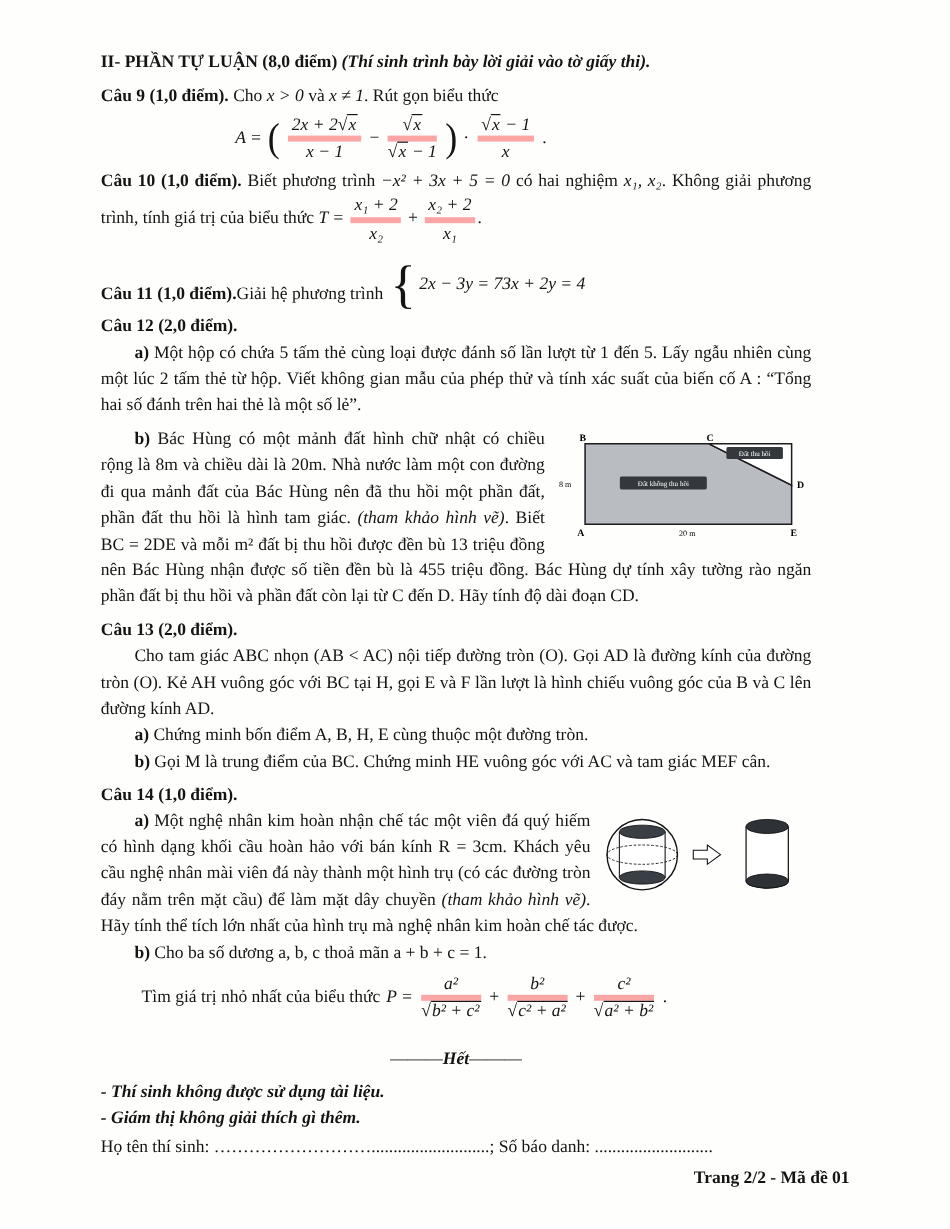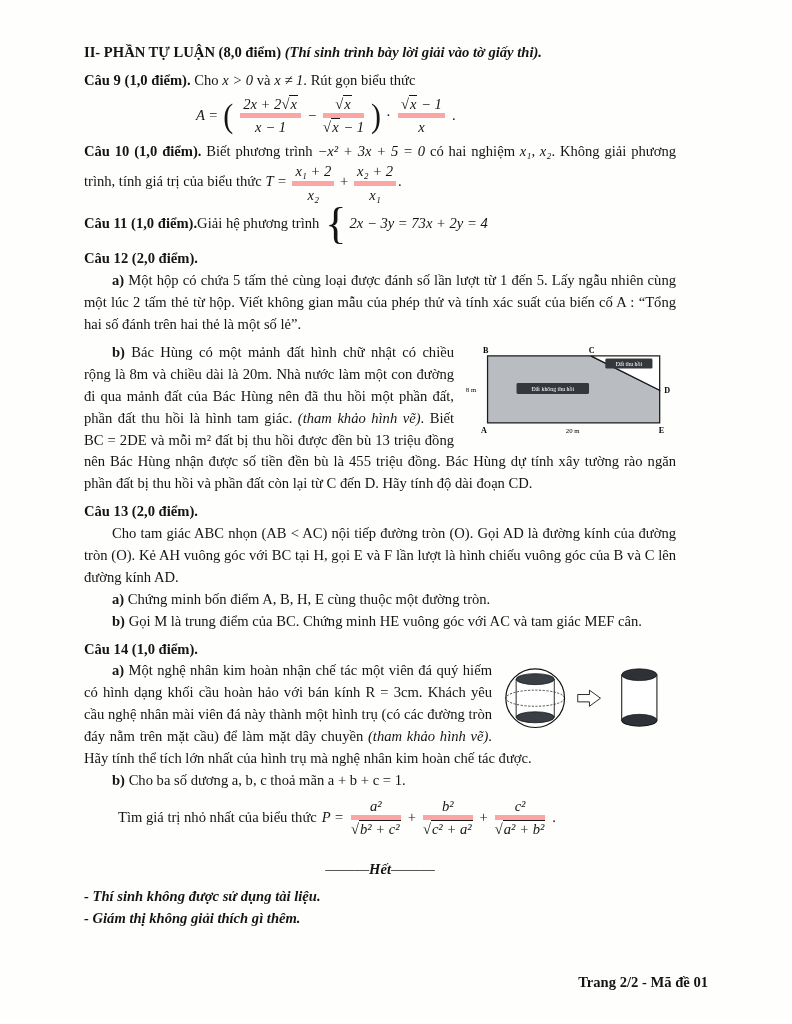--- a/index.html
+++ b/index.html
@@ -36,21 +36,21 @@
   .formula { display:flex; align-items:center; gap:5px; font-style:italic;
              margin:4px 0 6px 112px; }
   .op { font-style:normal; }
 
   
   .sys { display:inline-flex; align-items:center; vertical-align:middle; margin-left:6px; }
   .sys .brace { font-size:44px; font-weight:300; line-height:.85; margin-right:3px; font-style:normal; }
   .sys .eqs { display:flex; flex-direction:row; row-gap:1px; }
   .sys .eq { font-style:italic; line-height:1.35; text-align:left; }
 
-  .q11-line { display:flex; align-items:center; margin-top:2px; }
+  .q11-line { display:flex; align-items:flex-end; margin-top:16px; }
 
   
   .fig-land { float:right; width:212px; height:auto; margin:3px 0 4px 10px; }
   .fig-gem  { float:right; width:176px; height:auto; margin:3px 0 2px 8px; }
   svg text { font-family:"Liberation Serif","DejaVu Serif",serif; }
 
   
   .p-formula { display:flex; align-items:center; gap:5px; margin:6px 0 4px 34px; }
   .p-formula .intro { font-style:normal; }
 
@@ -177,15 +177,16 @@
       <span class="num">c²</span>
       <span class="den"><span class="sqrt"><span>√</span><span class="rad">a² + b²</span></span></span>
     </span>
     <span class="op">.</span>
   </div>
 
   <p class="het-line"><span>———</span><span class="het-word">Hết</span><span>———</span></p>
 
   <p class="foot-note sec">- Thí sinh không được sử dụng tài liệu.</p>
   <p class="foot-note">- Giám thị không giải thích gì thêm.</p>
+  <p class="id-line">Họ tên thí sinh: ………………………...........................; Số báo danh: ...........................</p>
 
   <div class="page-footer">Trang 2/2 - Mã đề 01</div>
 </div>
 
 </body></html>

